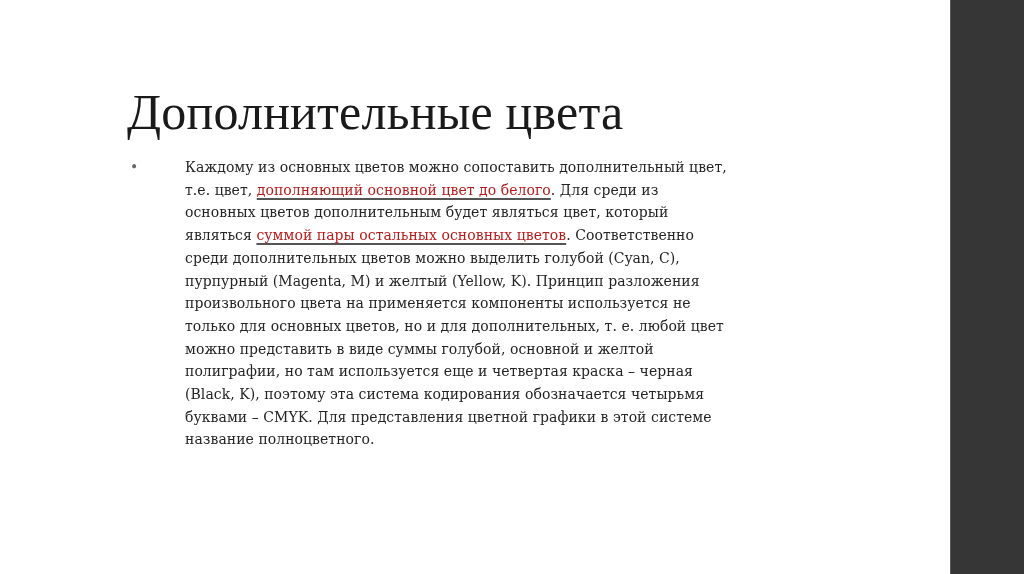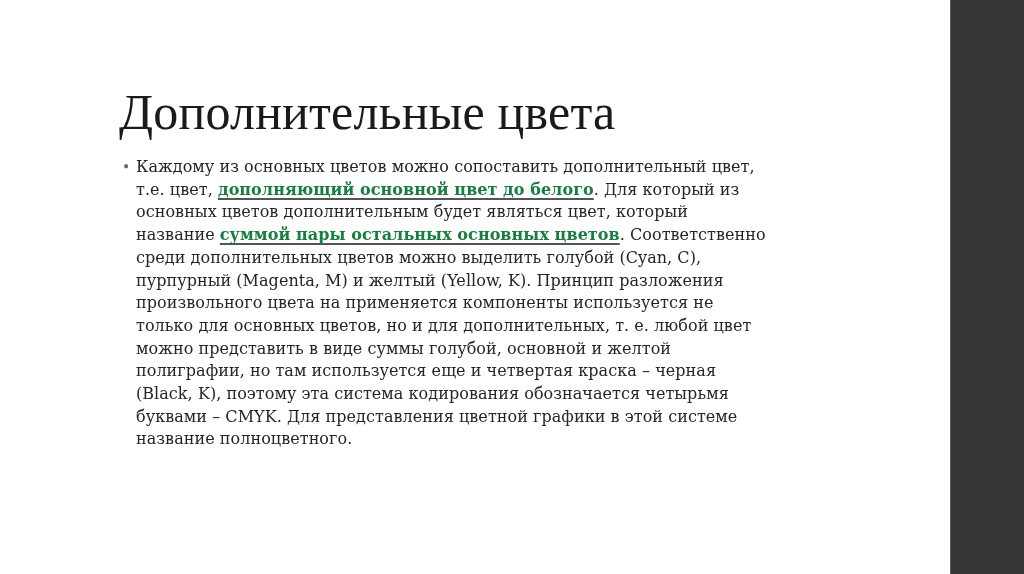--- a/index.html
+++ b/index.html
@@ -10,21 +10,21 @@
       width: 1024px;
       height: 574px;
       position: relative;
       overflow: hidden;
       background: #ffffff;
       font-family: "DejaVu Serif", "Liberation Serif", serif;
       color: #222222;
     }
     .slide {
       position: absolute;
-      left: 8px;
+      left: 16px;
       top: 0;
       width: 950px;
       height: 574px;
       background: #ffffff;
     }
     .side-bar {
       position: absolute;
       left: 950px;
       top: 0;
       width: 74px;
@@ -59,49 +59,50 @@
     .bullet-dot {
       position: absolute;
       left: 0;
       top: 0;
       font-size: 14px;
       line-height: 22.7px;
       color: #666666;
     }
     .line {
       display: block;
-      font-size: 16px;
+      font-size: 14px;
       line-height: 22.7px;
       white-space: nowrap;
       color: #252525;
       letter-spacing: 0.05px;
+      margin-left: 41px;
     }
     .emph {
-      font-weight: bold;
+      font-weight: normal;
       text-decoration: underline;
       text-decoration-color: #555555;
       text-decoration-thickness: 2px;
       text-underline-offset: 3px;
-      color: #15803d;
+      color: #b91c1c;
     }
   </style>
 </head>
 <body>
 
 <div class="slide">
   <h1 class="title">Дополнительные цвета</h1>
 
   <div class="content">
     <div class="bullet-item">
       <span class="bullet-dot">•</span>
       <div id="bullet-lines">
           <span class="line"><span>Каждому из основных цветов можно сопоставить дополнительный цвет,</span></span>
-          <span class="line"><span>т.е. цвет, </span><span class="emph">дополняющий основной цвет до белого</span><span>. Для который из</span></span>
+          <span class="line"><span>т.е. цвет, </span><span class="emph">дополняющий основной цвет до белого</span><span>. Для среди из</span></span>
           <span class="line"><span>основных цветов дополнительным будет являться цвет, который</span></span>
-          <span class="line"><span>название </span><span class="emph">суммой пары остальных основных цветов</span><span>. Соответственно</span></span>
+          <span class="line"><span>являться </span><span class="emph">суммой пары остальных основных цветов</span><span>. Соответственно</span></span>
           <span class="line"><span>среди дополнительных цветов можно выделить голубой (Cyan, C),</span></span>
           <span class="line"><span>пурпурный (Magenta, M) и желтый (Yellow, K). Принцип разложения</span></span>
           <span class="line"><span>произвольного цвета на применяется компоненты используется не</span></span>
           <span class="line"><span>только для основных цветов, но и для дополнительных, т. е. любой цвет</span></span>
           <span class="line"><span>можно представить в виде суммы голубой, основной и желтой</span></span>
           <span class="line"><span>полиграфии, но там используется еще и четвертая краска – черная</span></span>
           <span class="line"><span>(Black, K), поэтому эта система кодирования обозначается четырьмя</span></span>
           <span class="line"><span>буквами – CMYK. Для представления цветной графики в этой системе</span></span>
           <span class="line"><span>название полноцветного.</span></span>
         </div>

